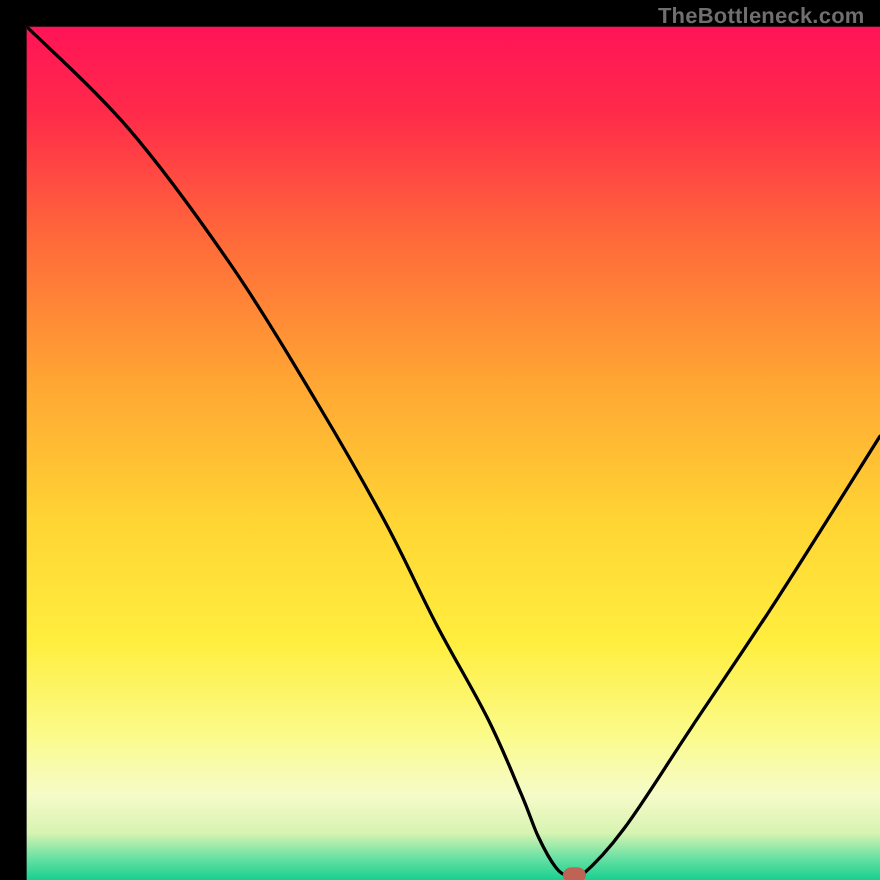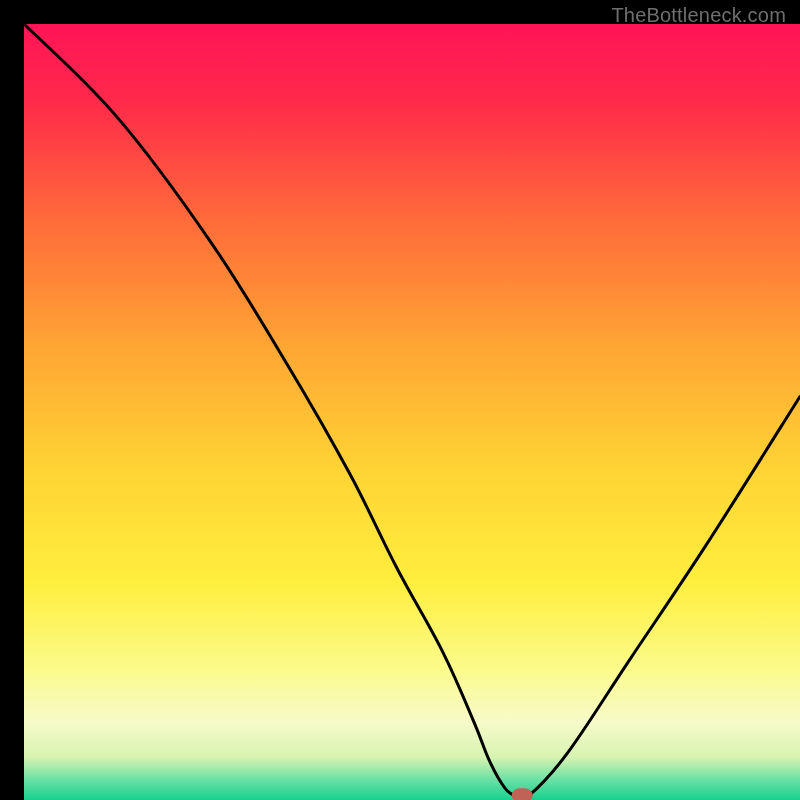--- a/index.html
+++ b/index.html
@@ -25,21 +25,21 @@
     top: 12px;
     width: 776px;
     height: 776px;
   }
   .watermark {
     position: absolute;
     top: 4px;
     right: 14px;
     color: #6f6f6f;
     font-size: 20px;
-    font-weight: 400;
+    font-weight: 700;
     letter-spacing: 0.2px;
     z-index: 10;
   }
 </style>
 </head>
 <body>
 
 <div class="frame">
   <svg class="plot" width="776" height="776" viewBox="0 0 776 776">
     <defs>

